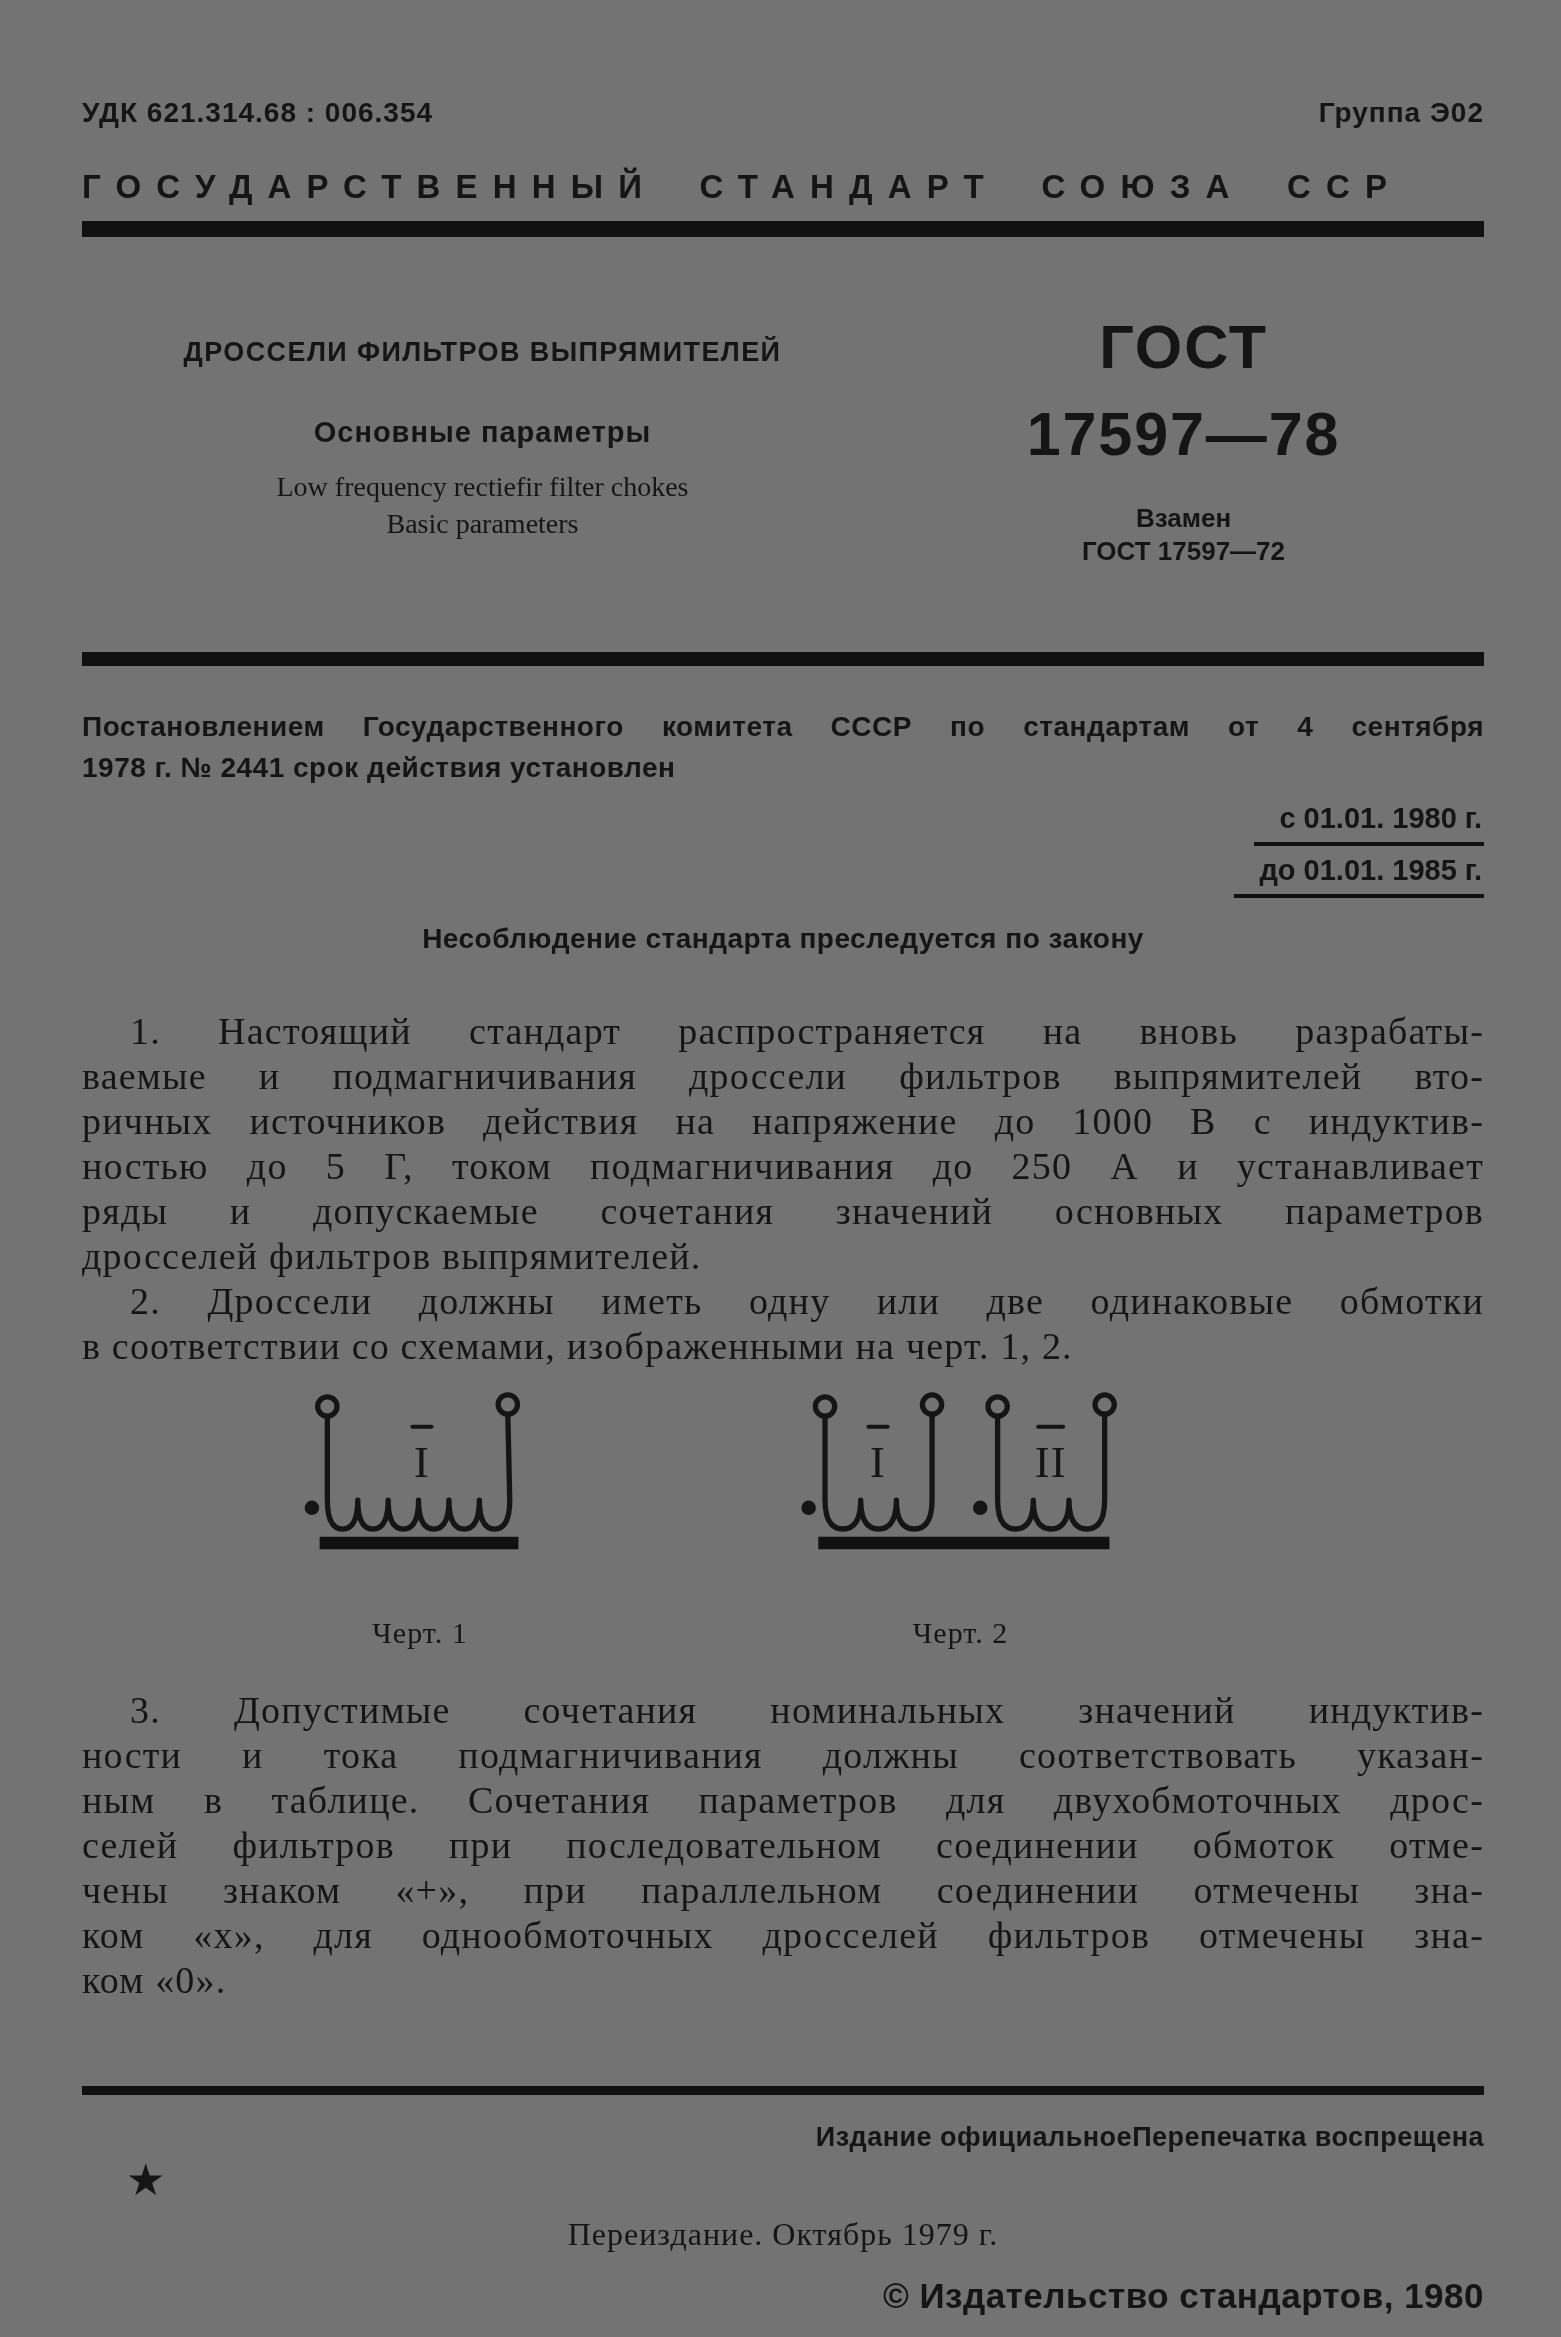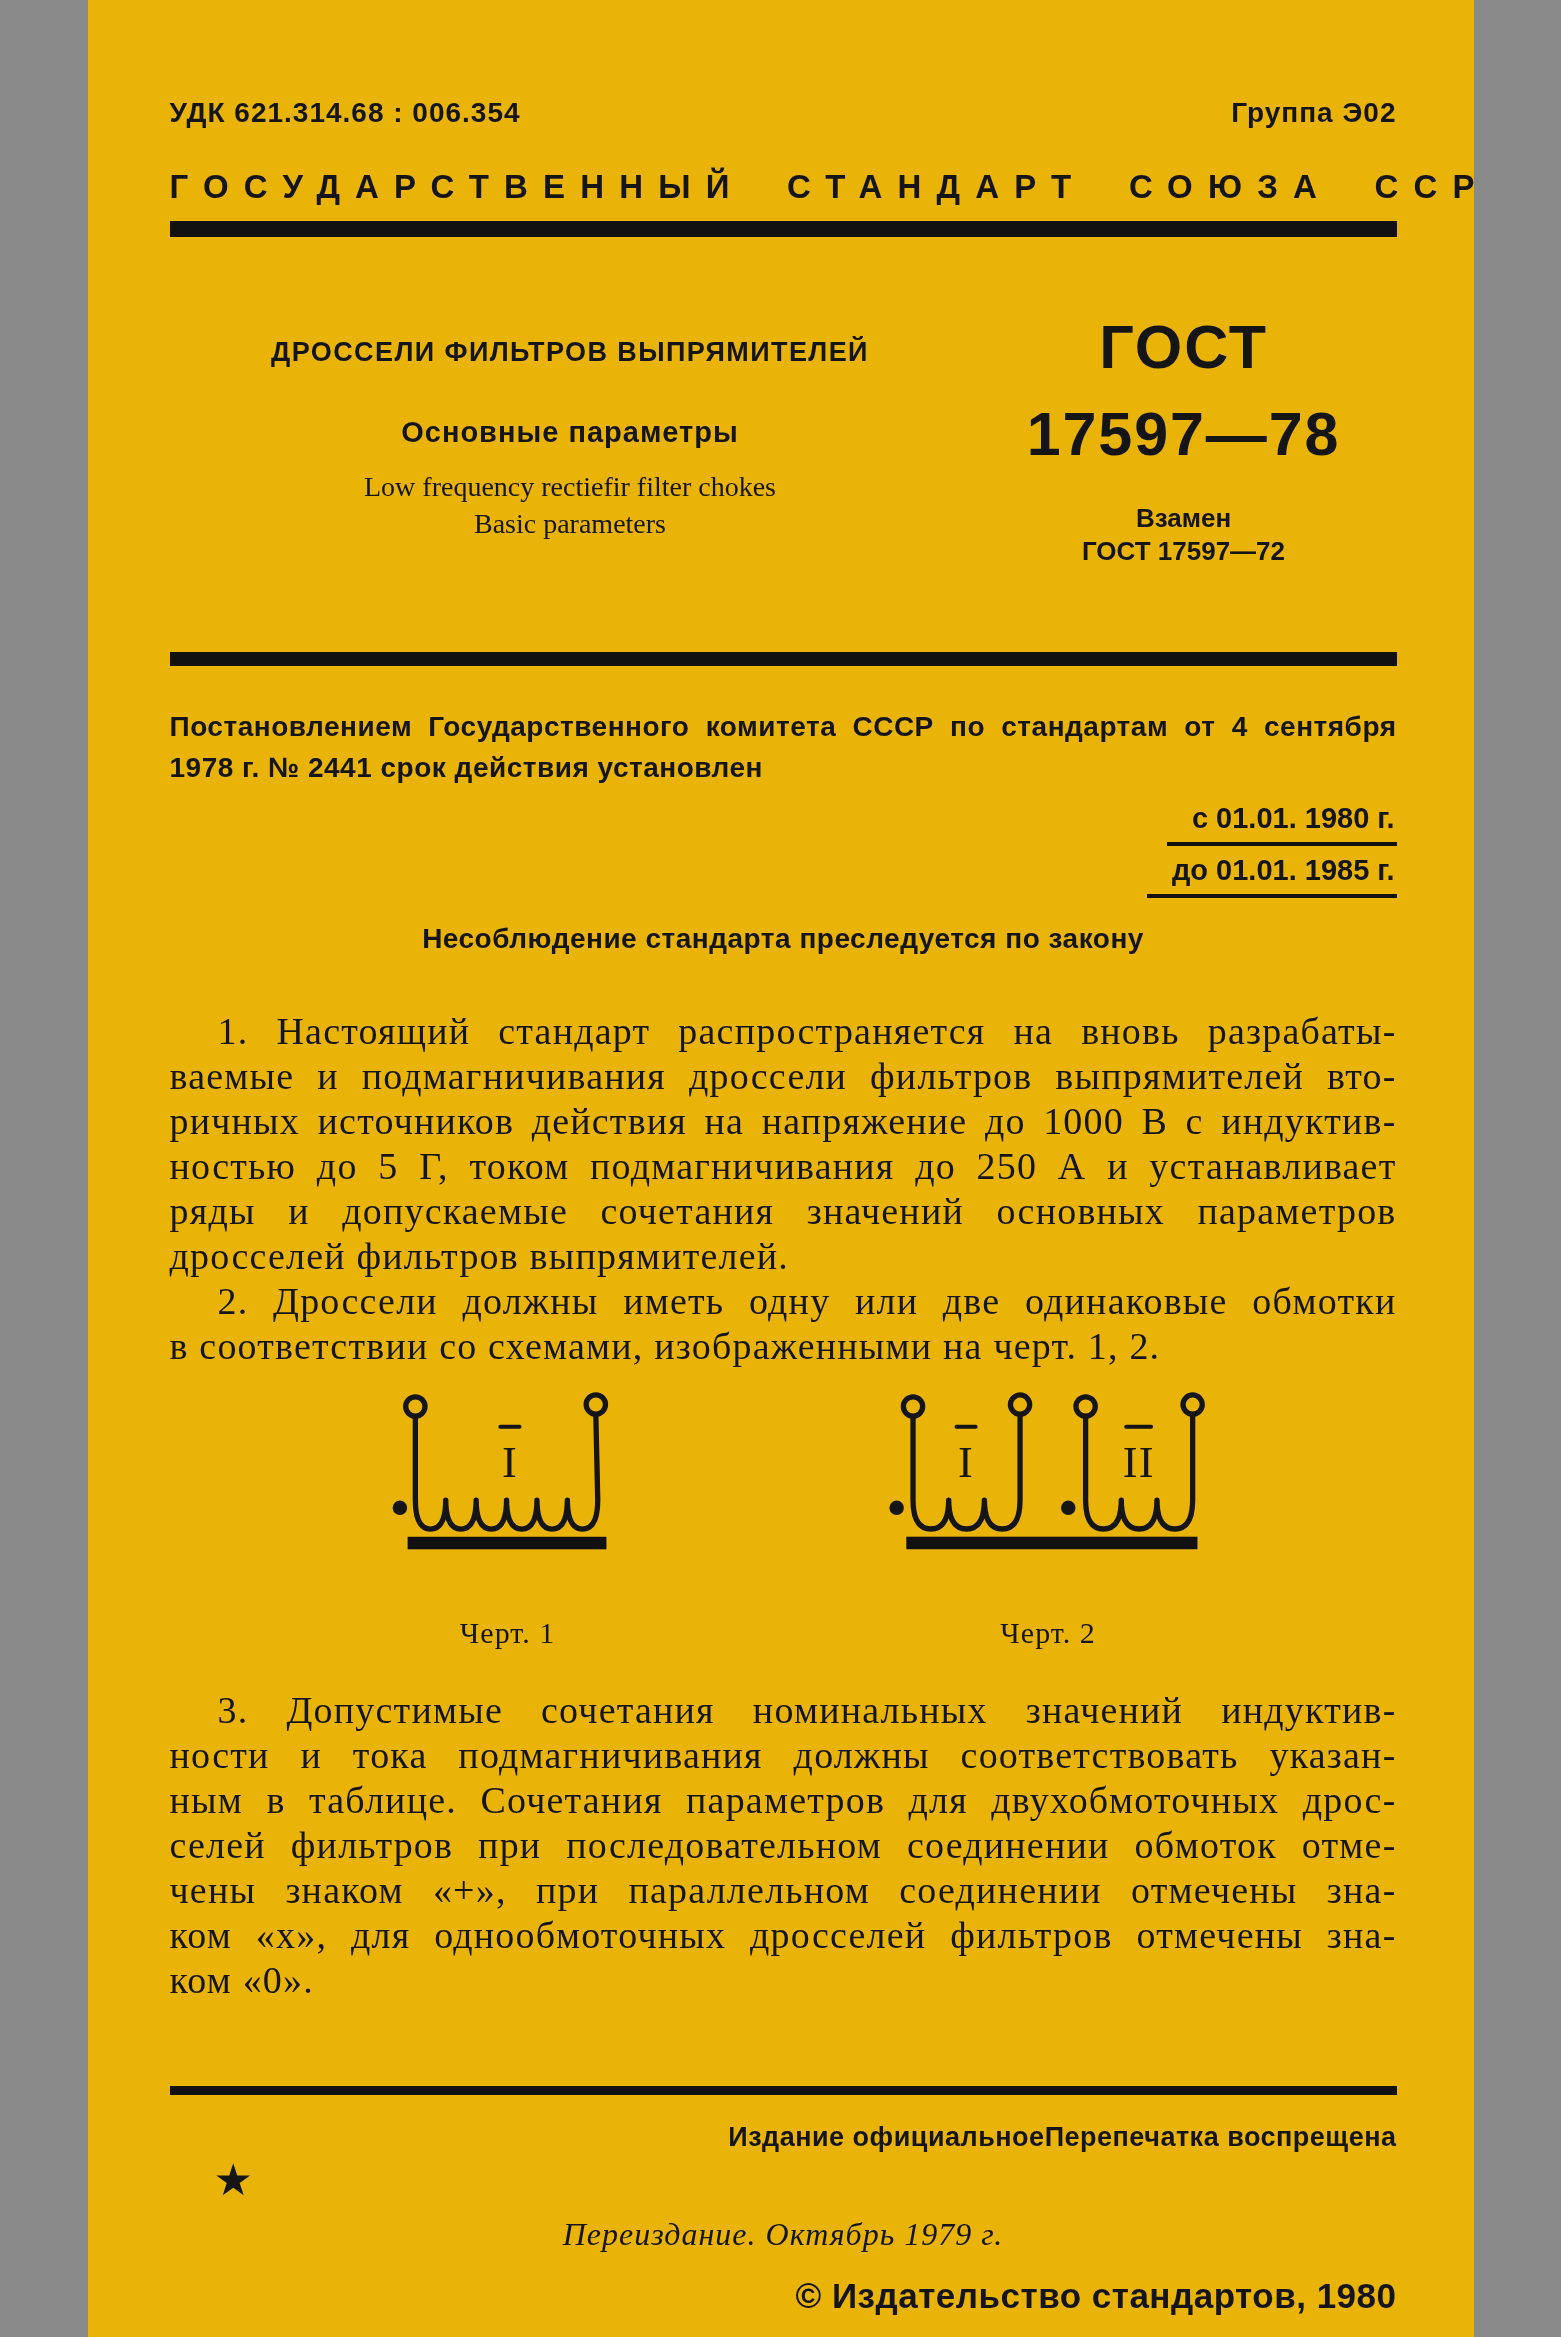--- a/index.html
+++ b/index.html
@@ -1,20 +1,20 @@
 <!DOCTYPE html>
 <html lang="ru"><head>
 <meta charset="utf-8">
 <style>
   html,body { margin:0; padding:0; background:#8a8a8a; }
   .page {
     position: relative;
-    width: 1386px; height: 2338px;
+    width: 1561px; height: 2338px;
     margin: 0 auto;
-    background: #eab308;
+    background: #737373;
     color: #151515;
     box-sizing: border-box;
     padding: 97px 77px 0 82px;
     font-family: "Liberation Serif", "DejaVu Serif", serif;
     overflow: hidden;
   }
 
   
   .udk-row { display:flex; justify-content:space-between; align-items:baseline;
     font-family:"Liberation Sans","DejaVu Sans",sans-serif; font-weight:bold; font-size:28px; letter-spacing:1px; }
@@ -61,21 +61,21 @@
   .fig2 { margin-left:263px; }
   .fig-caption { margin-top:52px; font-size:30px; letter-spacing:1px; }
   .fig svg { display:block; }
   .p3 { margin-top:33px; }
 
   
   .footer-rule { margin-top:83px; height:8.7px; background:#111; }
   .footer-row { margin-top:27px; display:flex; justify-content:flex-end;
     font-family:"Liberation Sans","DejaVu Sans",sans-serif; font-weight:bold; font-size:27px; letter-spacing:0.5px; }
   .star { margin-top:5.8px; margin-left:44px; font-size:44px; line-height:1; }
-  .reissue { margin-top:13.5px; text-align:center; font-style:italic; font-size:32px; letter-spacing:1px; }
+  .reissue { margin-top:13.5px; text-align:center; font-size:32px; letter-spacing:1px; }
   .copyright { margin-top:23px; text-align:right; font-family:"Liberation Sans","DejaVu Sans",sans-serif;
     font-weight:bold; font-size:35px; letter-spacing:0.5px; }
 </style>
 </head>
 <body>
 
 <div class="page">
 
   <div class="udk-row">
     <span>УДК 621.314.68 : 006.354</span>

